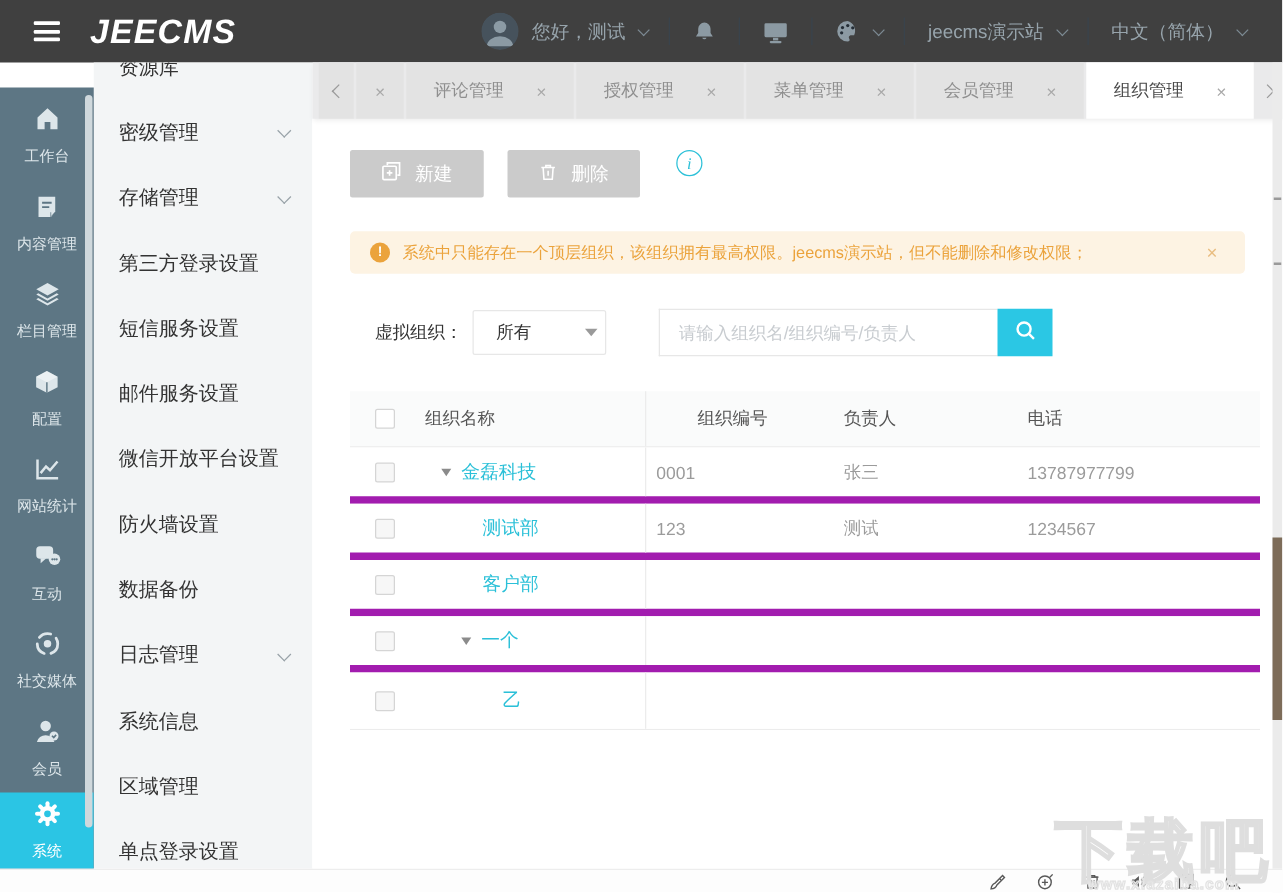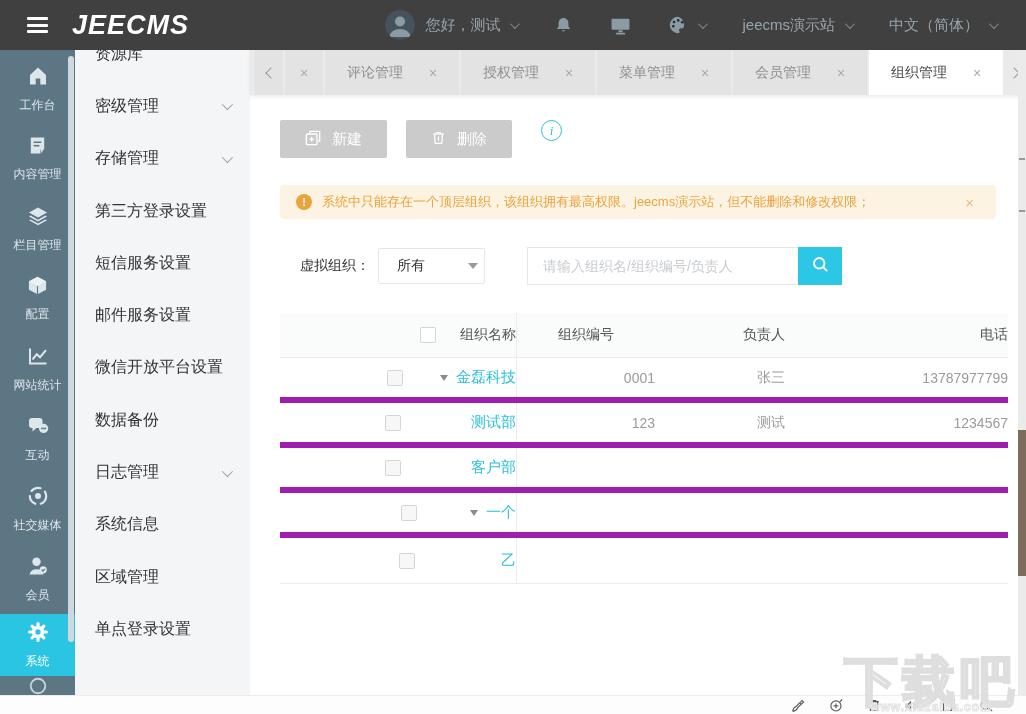--- a/index.html
+++ b/index.html
@@ -17,21 +17,21 @@
   .tb-right { margin-left:auto; display:flex; align-items:center; gap:18px; padding-right:30px; font-size:15px; }
   .tb-item { display:flex; align-items:center; gap:10px; cursor:pointer; color:#97a4ac; }
   .avatar { width:30px; height:30px; border-radius:50%; overflow:hidden; flex:0 0 auto; }
   .chev { display:inline-block; width:7px; height:7px; border-right:1.5px solid #7d8b94; border-bottom:1.5px solid #7d8b94; transform:rotate(45deg) translateY(-2px); }
   .tb-icon { display:flex; align-items:center; color:#8c9aa3; }
 
   
   .body-row { display:flex; height:645px; }
 
   
-  .rail { position:relative; width:75px; background:#5d7684; flex:0 0 auto; overflow:hidden; }
+  .rail { position:relative; width:75px; background:#5d7684; flex:0 0 auto; overflow:hidden;margin-top:20px; }
   .rail-item { height:70px; display:flex; flex-direction:column; align-items:center; justify-content:center; color:#dde6ea; cursor:pointer; }
   .rail-item:first-child { margin-top:4px; }
   .rail-item .lab { font-size:12px; margin-top:6px; white-space:nowrap; }
   .rail-item.active { background:#2bc5e4; color:#fff; height:62px; }
   .rail-thumb { position:absolute; top:6px; right:1px; width:6px; height:586px; background:#cfd8dc; border-radius:3px; }
   .rail-partial { height:26px; display:flex; justify-content:center; align-items:flex-start; color:#dde6ea; opacity:.85; }
 
   
   .submenu { width:175px; background:#f3f5f6; flex:0 0 auto; overflow:hidden; padding-top:0; }
   .sm-item { height:52.3px; display:flex; align-items:center; padding:0 20px; font-size:16px; color:#333; cursor:pointer; }
@@ -71,21 +71,21 @@
   .caret { margin-left:auto; width:0; height:0; border-left:5px solid transparent; border-right:5px solid transparent; border-top:6px solid #9a9a9a; }
   .search-input { width:271px; height:38px; margin-left:42px; border:1px solid #e7e7e7; border-right:none; padding:0 15px; font-size:14px; color:#333; outline:none; font-family:inherit; }
   .search-input::placeholder { color:#c8ccd0; }
   .search-btn { width:44px; height:38px; background:#2bc7e4; border:none; display:flex; align-items:center; justify-content:center; cursor:pointer; }
 
   
   .table { margin-top:28px; width:728px; font-size:14px; border-bottom:1px solid #ececec; }
   .trow { display:flex; height:45px; align-items:stretch; border-bottom:6px solid #a21caf; background:#fff; }
   .trow.thead { background:#fafbfb; border-bottom:1px solid #ececec; color:#555; }
   .trow:last-child { border-bottom:none; }
-  .tc { display:flex; align-items:center;justify-content:flex-end; }
+  .tc { display:flex; align-items:center; }
   .tc1 { width:237px; border-right:1px solid #ececec; padding-left:20px; }
   .tc2 { width:138px; color:#9b9b9b; padding-left:8px; }
   .thead .tc2 { justify-content:center; color:#555; padding-left:0; }
   .tc3 { width:130px; padding-left:20px; color:#9b9b9b; }
   .tc4 { flex:1; padding-left:37px; color:#9b9b9b; }
   .thead .tc3, .thead .tc4 { color:#555; }
   .cbx { width:16px; height:16px; border:1px solid #d5d5d5; background:#f7f7f7; border-radius:2px; flex:0 0 auto; cursor:pointer; }
   .thead .cbx { background:#fff; }
   .name-wrap { display:flex; align-items:center; }
   .tri { width:0; height:0; border-left:4.5px solid transparent; border-right:4.5px solid transparent; border-top:6px solid #8b8b8b; margin-right:8px; cursor:pointer; }
@@ -284,20 +284,23 @@
           <span>第三方登录设置</span>
         </div>
         <div class="sm-item">
           <span>短信服务设置</span>
         </div>
         <div class="sm-item">
           <span>邮件服务设置</span>
         </div>
         <div class="sm-item">
           <span>微信开放平台设置</span>
+        </div>
+        <div class="sm-item">
+          <span>防火墙设置</span>
         </div>
         <div class="sm-item">
           <span>数据备份</span>
         </div>
         <div class="sm-item">
           <span>日志管理</span>
           <span class="sm-chev"></span>
         </div>
         <div class="sm-item">
           <span>系统信息</span>

